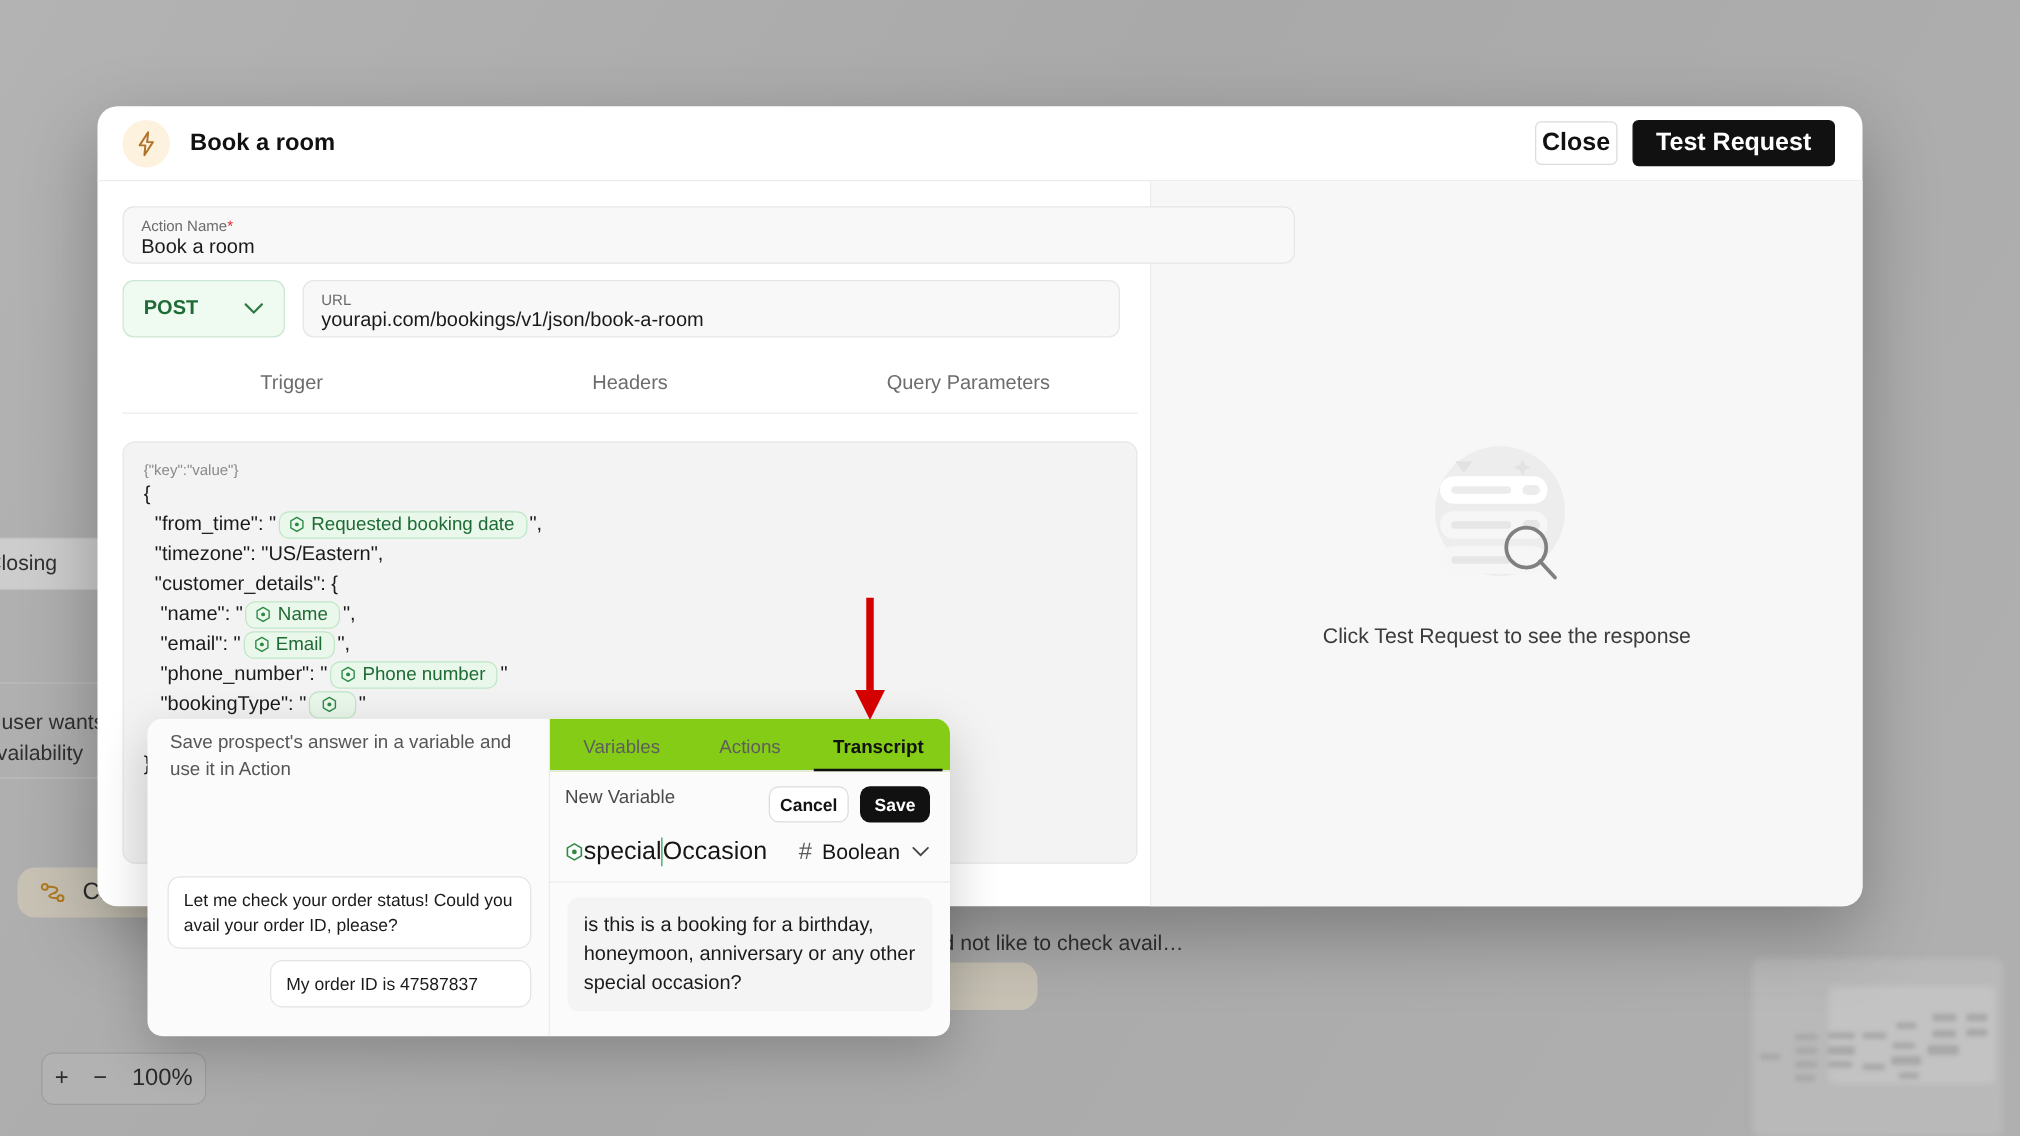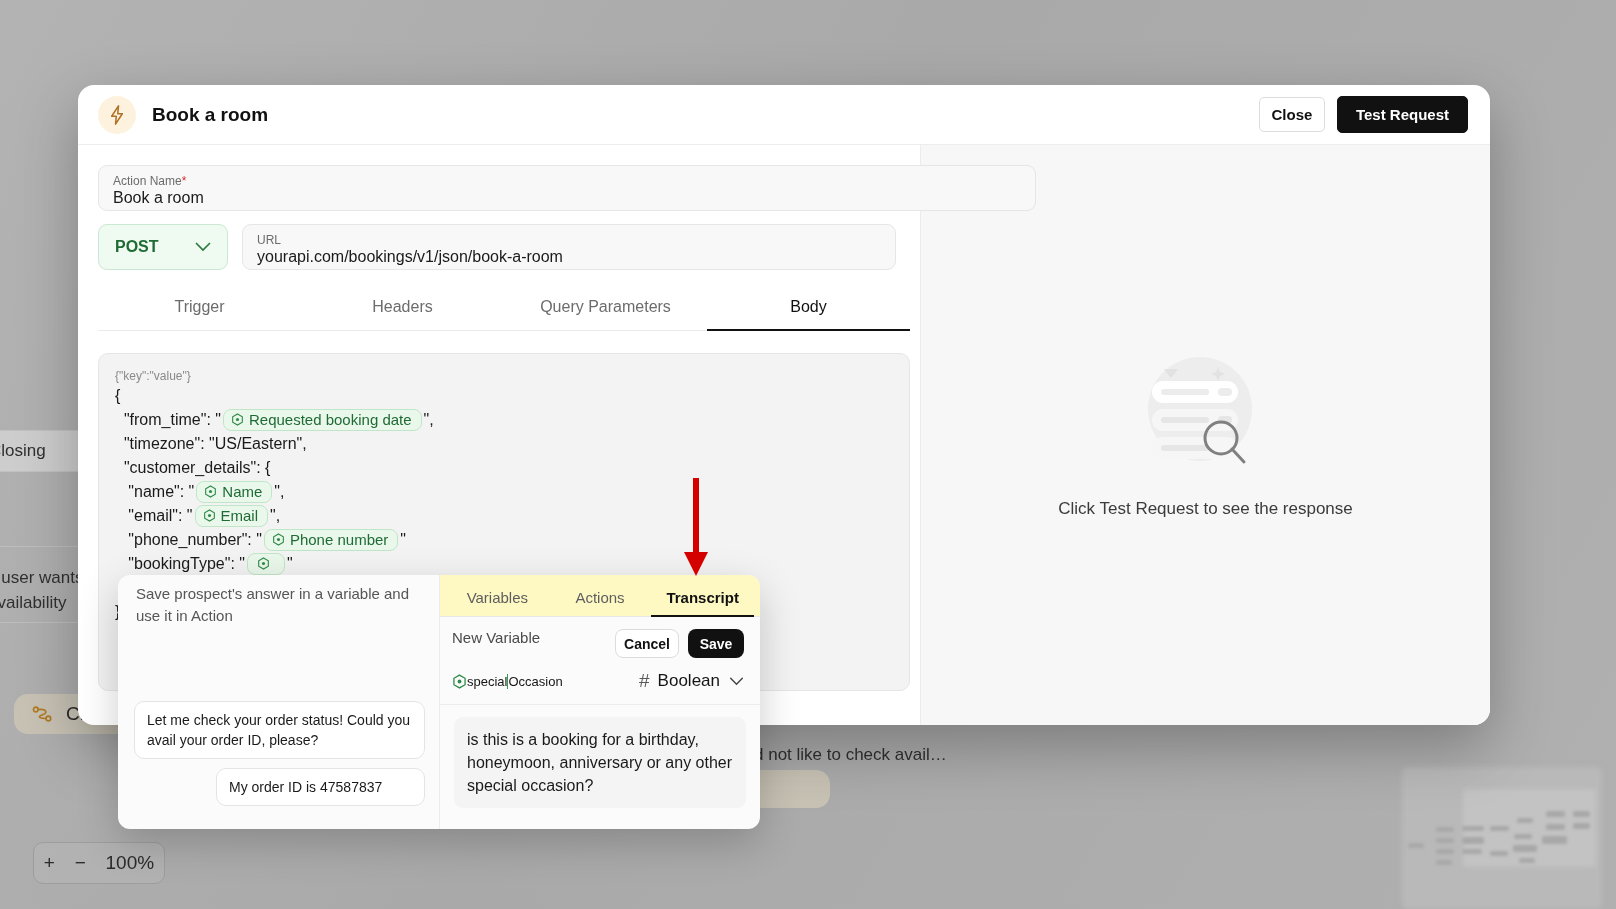--- a/index.html
+++ b/index.html
@@ -90,21 +90,21 @@
     display: flex; align-items: center; justify-content: center;
     flex: 0 0 auto;
   }
   #modal-title {
     margin-left: 16px;
     font-size: 19px; font-weight: bold; color: #111;
   }
   .hdr-spacer { flex: 1; }
   .btn {
     border-radius: 5px;
-    font-size: 15px; font-weight: bold;
+    font-size: 20px; font-weight: bold;
     display: inline-flex; align-items: center; justify-content: center;
     cursor: pointer; user-select: none;
   }
   #close-btn {
     width: 66px; height: 35px;
     background: #fff; color: #111;
     border: 1px solid #dcdcdc;
     margin-right: 12px;
   }
   #test-request-btn {
@@ -241,21 +241,21 @@
   .bubble.agent { margin-bottom: 9px; }
   .bubble.user { margin-left: 82px; margin-bottom: 11px; text-align: left; }
   #vp-var-row { display: flex; align-items: center; gap: 12px; padding-bottom: 4px; }
   #vp-var-value { font-size: 15px; color: #1a1a1a; }
 
   #vp-right { flex: 1; display: flex; flex-direction: column; }
   #vp-tabs {
     display: flex; align-items: flex-end;
     height: 42px;
     border-bottom: 1px solid #e8e8e8;
-    background: #fef9c3;
+    background: #84cc16;
     padding: 0 6px;
   }
   .vtab {
     flex: 1; text-align: center;
     font-size: 15px; color: #5e5e5e;
     padding-bottom: 9px;
     border-bottom: 2px solid transparent;
     margin-bottom: -1px;
     cursor: pointer;
   }
@@ -278,21 +278,21 @@
     display: inline-flex; align-items: center; justify-content: center; cursor: pointer;
   }
   #vp-name-row {
     display: flex; align-items: center;
     padding: 2px 16px 12px 12px;
     border-bottom: 1px solid #ececec;
     margin: 0 0 0 0;
   }
   #vp-varname {
     display: flex; align-items: center; gap: 0;
-    font-size: 13px; color: #151515;
+    font-size: 20px; color: #151515;
     flex: 1;
   }
   .caret-text { border-right: 1.6px solid #2fa14c; }
   #vp-type {
     display: flex; align-items: center; gap: 9px;
     font-size: 17px; color: #151515; cursor: pointer;
   }
   #vp-question {
     margin: 12px 14px 0 14px;
     background: #f4f4f4;
@@ -403,21 +403,20 @@
         <div class="field" id="url-field">
           <div class="field-label">URL</div>
           <input class="field-value" value="yourapi.com/bookings/v1/json/book-a-room" style="">
         </div>
       </div>
 
       <div id="tabs">
         <div class="tab">Trigger</div>
         <div class="tab">Headers</div>
         <div class="tab">Query Parameters</div>
-        <div class="tab active">Body</div>
       </div>
 
       <div id="json-editor">
         <div id="json-hint">{"key":"value"}</div>
         <div id="json-lines">
             <div class="jline"><span>{</span></div>
             <div class="jline"><span>  "from_time": "</span><span class="pill"><svg width="13" height="13" viewBox="0 0 14 14">
                   <path d="M7 1 L12.2 4 L12.2 10 L7 13 L1.8 10 L1.8 4 Z" fill="none" stroke="#2f8a47" stroke-width="1.2"></path>
                   <circle cx="7" cy="7" r="1.7" fill="#2f8a47"></circle>
                 </svg><span>Requested booking date</span></span><span>",</span></div>

